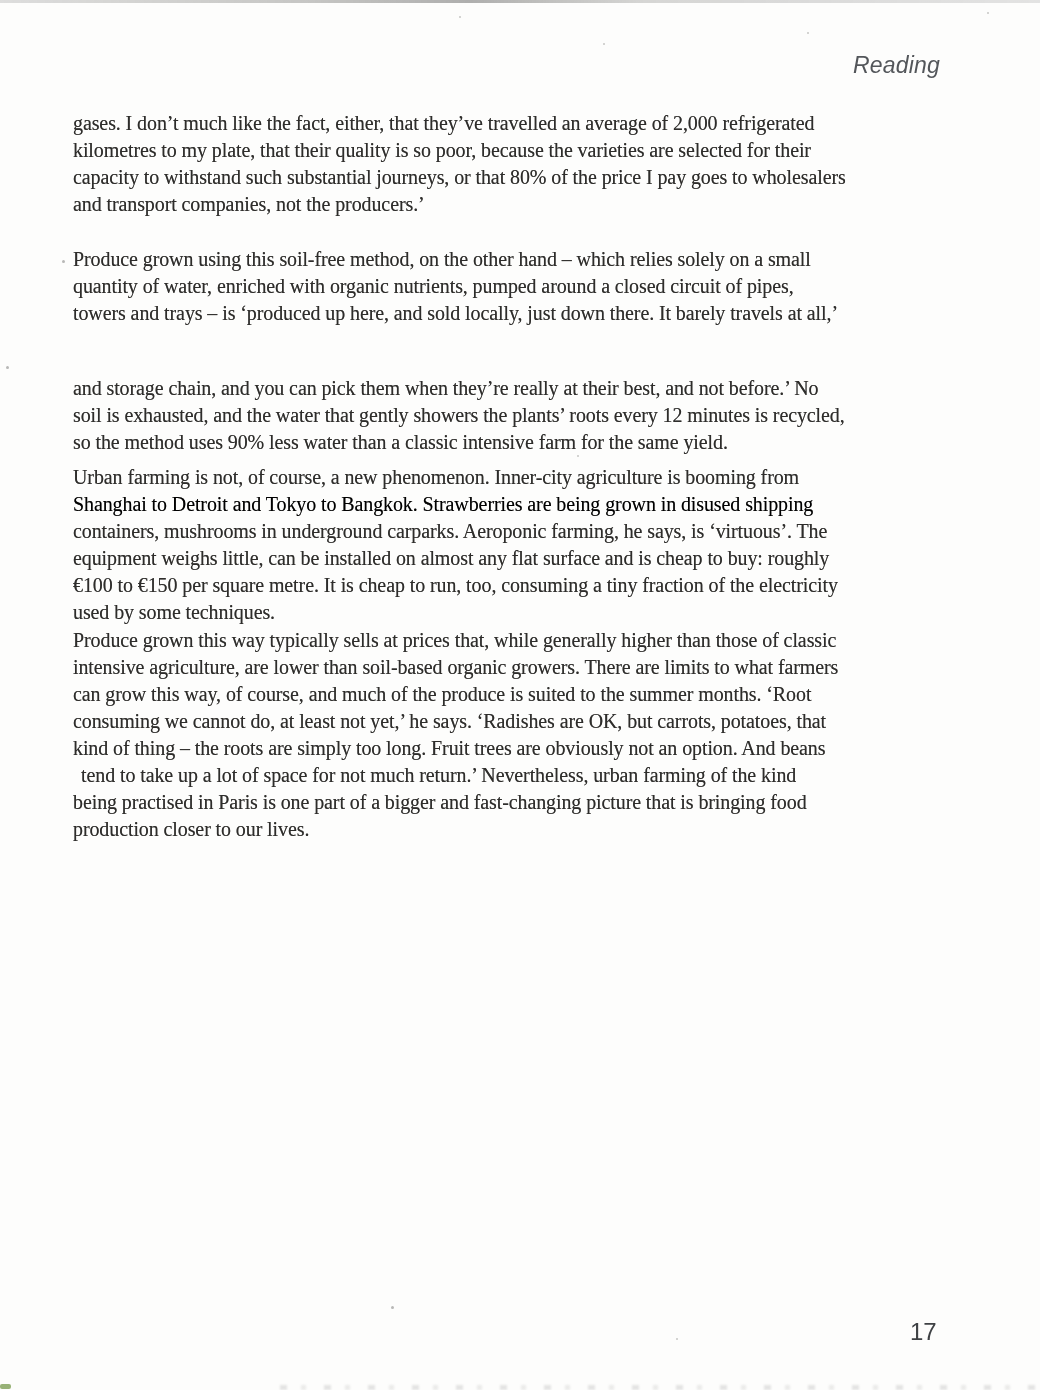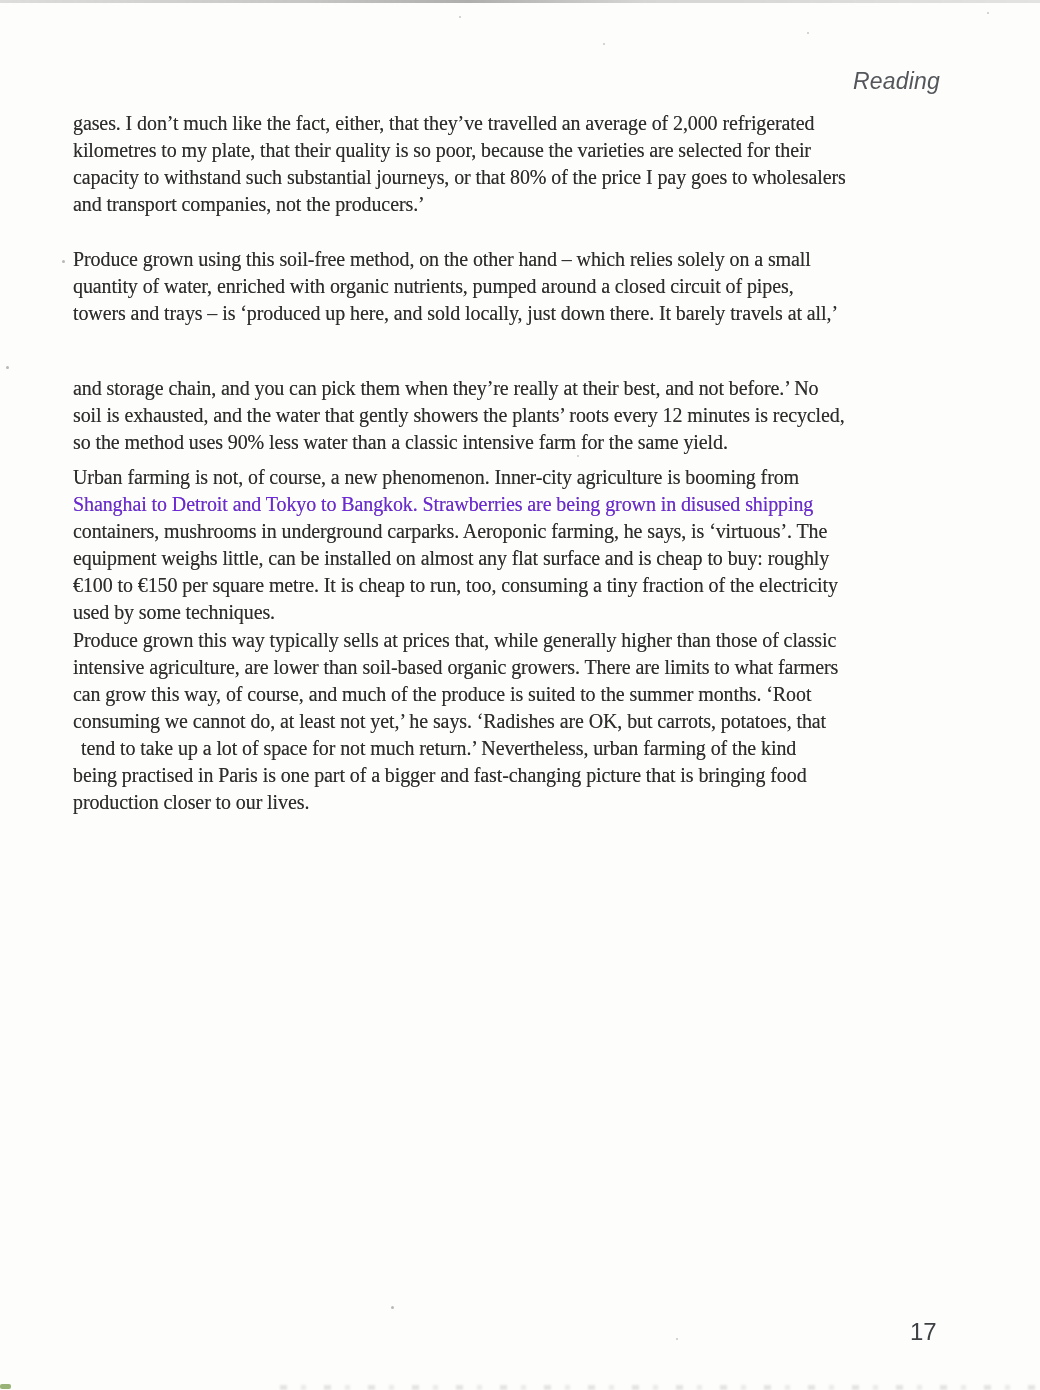--- a/index.html
+++ b/index.html
@@ -17,21 +17,21 @@
     background: linear-gradient(90deg,
       rgba(150,150,148,0.30) 0%,
       rgba(130,130,128,0.45) 30%,
       rgba(110,110,108,0.55) 45%,
       rgba(140,140,138,0.35) 62%,
       rgba(160,160,158,0.28) 100%);
     filter: blur(0.4px);
   }
   .header {
     position: absolute;
-    top: 68px;
+    top: 52px;
     right: 100px;
     font-family: "Liberation Sans", sans-serif;
     font-style: italic;
     font-size: 23px;
     color: #53565a;
     letter-spacing: 0.2px;
     text-align: right;
   }
   .para { position: absolute; left: 73px; }
   .line {
@@ -96,31 +96,32 @@
       <div class="para" style="top: 246px;">
         <div class="line" style="color: rgb(46, 45, 43);">Produce grown using this soil-free method, on the other hand – which relies solely on a small</div>
         <div class="line" style="color: rgb(46, 45, 43);">quantity of water, enriched with organic nutrients, pumped around a closed circuit of pipes,</div>
         <div class="line" style="color: rgb(46, 45, 43);">towers and trays – is ‘produced up here, and sold locally, just down there. It barely travels at all,’</div>
         <div class="line" style="color: rgb(46, 45, 43); margin-top: 48px;">and storage chain, and you can pick them when they’re really at their best, and not before.’ No</div>
         <div class="line" style="color: rgb(46, 45, 43);">soil is exhausted, and the water that gently showers the plants’ roots every 12 minutes is recycled,</div>
         <div class="line" style="color: rgb(46, 45, 43);">so the method uses 90% less water than a classic intensive farm for the same yield.</div>
       </div>
       <div class="para" style="top: 464px;">
         <div class="line" style="color: rgb(46, 45, 43);">Urban farming is not, of course, a new phenomenon. Inner-city agriculture is booming from</div>
-        <div class="line" style="color: #6d28d9;">Shanghai to Detroit and Tokyo to Bangkok. Strawberries are being grown in disused shipping</div>
+        <div class="line" style="color: #000000;">Shanghai to Detroit and Tokyo to Bangkok. Strawberries are being grown in disused shipping</div>
         <div class="line" style="color: rgb(46, 45, 43);">containers, mushrooms in underground carparks. Aeroponic farming, he says, is ‘virtuous’. The</div>
         <div class="line" style="color: rgb(46, 45, 43);">equipment weighs little, can be installed on almost any flat surface and is cheap to buy: roughly</div>
         <div class="line" style="color: rgb(46, 45, 43);">€100 to €150 per square metre. It is cheap to run, too, consuming a tiny fraction of the electricity</div>
         <div class="line" style="color: rgb(46, 45, 43);">used by some techniques.</div>
       </div>
       <div class="para" style="top: 627px;">
         <div class="line" style="color: rgb(46, 45, 43);">Produce grown this way typically sells at prices that, while generally higher than those of classic</div>
         <div class="line" style="color: rgb(46, 45, 43);">intensive agriculture, are lower than soil-based organic growers. There are limits to what farmers</div>
         <div class="line" style="color: rgb(46, 45, 43);">can grow this way, of course, and much of the produce is suited to the summer months. ‘Root</div>
         <div class="line" style="color: rgb(46, 45, 43);">consuming we cannot do, at least not yet,’ he says. ‘Radishes are OK, but carrots, potatoes, that</div>
+        <div class="line" style="color: rgb(46, 45, 43);">kind of thing – the roots are simply too long. Fruit trees are obviously not an option. And beans</div>
         <div class="line" style="color: rgb(46, 45, 43); margin-left: 8px;">tend to take up a lot of space for not much return.’ Nevertheless, urban farming of the kind</div>
         <div class="line" style="color: rgb(46, 45, 43);">being practised in Paris is one part of a bigger and fast-changing picture that is bringing food</div>
         <div class="line" style="color: rgb(46, 45, 43);">production closer to our lives.</div>
       </div>
     </div>
 
   <div class="speck tiny" style="left: 459px; top: 16px; background: rgb(154, 154, 152);"></div>
   <div class="speck tiny" style="left: 603px; top: 43px; background: rgb(154, 154, 152);"></div>
   <div class="speck tiny" style="left: 807px; top: 32px; background: rgb(154, 154, 152);"></div>
   <div class="speck tiny" style="left: 987px; top: 12px; background: rgb(154, 154, 152);"></div>

